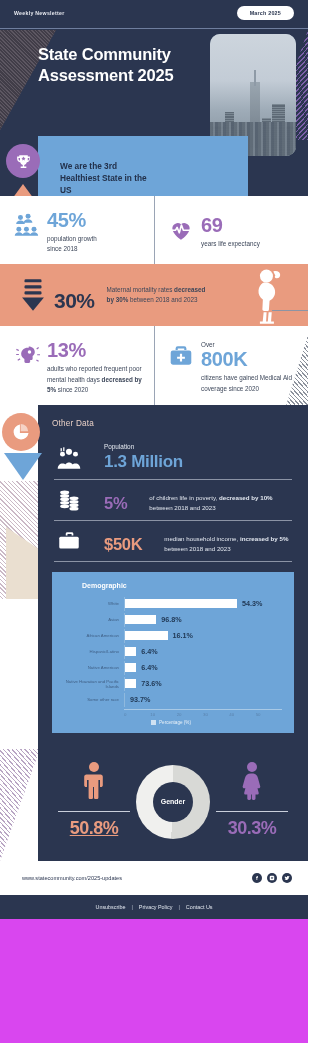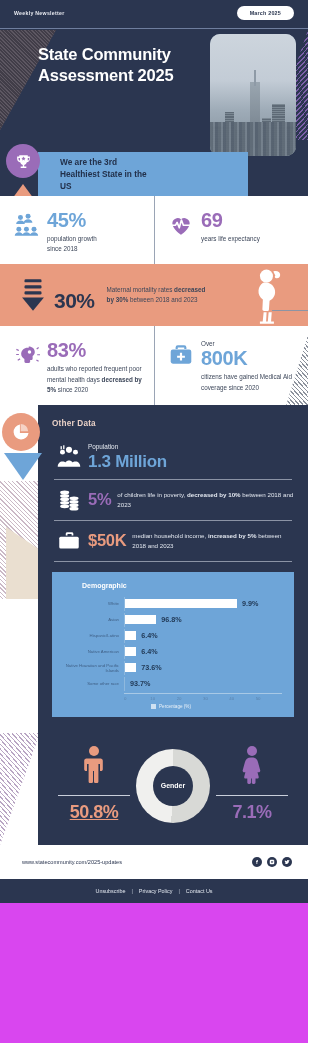--- a/index.html
+++ b/index.html
@@ -62,39 +62,39 @@
     position:absolute; bottom:0; background:#6b7884;
     background-image:repeating-linear-gradient(0deg,#7b8893 0 1px,#5e6a76 1px 2.2px);
   }
   .hero-photo .hz {
     position:absolute; left:0; right:0; bottom:0; height:34px;
     background:repeating-linear-gradient(90deg,#5f6b77 0 3px,#74808c 3px 5px,#566270 5px 8px);
     opacity:.95;
   }
 
   .banner {
-    position:absolute; left:38px; bottom:0; right:60px; height:44px;
-    background:#6ea5d8; display:flex; align-items:center;
+    position:absolute; left:38px; bottom:0; right:60px; height:60px;
+    background:#6ea5d8; display:flex; align-items:flex-end;
   }
   .banner-text {
     color:#22304a; font-size:8.3px; font-weight:700; line-height:1.45;
     padding-left:22px; width:120px;
   }
   .badge-circle {
     position:absolute; left:6px; bottom:18px; width:34px; height:34px; border-radius:50%;
     background:#9a6cb8; display:flex; align-items:center; justify-content:center; z-index:6;
   }
   .badge-circle svg { width:17px; height:17px; }
   .tri-salmon {
     position:absolute; left:4px; bottom:-14px; width:38px; height:26px;
     background:#e99b7f; clip-path:polygon(50% 0, 100% 100%, 0 100%); z-index:4;
   }
 
   
-  .statrow { display:flex; position:relative; background:#fff; }
+  .statrow { display:flex; position:relative; background:#fff;align-items:center; }
   .statcell { width:154px; padding:14px 12px 10px 14px; display:flex; gap:7px; position:relative; }
   .statrow .divider {
     position:absolute; left:154px; top:0; bottom:0; width:1px; background:#9aa4b5;
   }
   .stat-ico { width:26px; flex:0 0 26px; padding-top:2px; }
   .stat-ico svg { width:26px; height:26px; display:block; }
   .stat-big { font-size:20px; font-weight:700; line-height:1; letter-spacing:-.4px; }
   .stat-blue { color:#6ea5d8; }
   .stat-purple { color:#9a6cb8; }
   .stat-desc { font-size:6.3px; color:#3c4659; line-height:1.62; margin-top:4px; }
@@ -142,23 +142,23 @@
   .pie-circle svg { width:19px; height:19px; }
   .tri-blue {
     position:absolute; left:4px; top:48px; width:38px; height:27px;
     background:#6ea5d8; clip-path:polygon(0 0,100% 0,50% 100%); z-index:3;
   }
 
   .panel {
     position:relative; margin-left:38px; background:#2b3650;
     padding:14px 14px 16px 14px; z-index:2;
   }
-  .panel-title { color:#e8d0c6; font-size:8.2px; font-weight:700; margin-bottom:8px; letter-spacing:.2px; }
-
-  .orow { display:flex; align-items:center; gap:6px; padding:7px 0 7px 4px; }
+  .panel-title { color:#e8d0c6; font-size:8.2px; font-weight:400; margin-bottom:8px; letter-spacing:.2px; }
+
+  .orow { display:flex; align-items:flex-end; gap:22px; padding:7px 0 7px 4px; }
   .orow .ico { flex:0 0 26px; }
   .orow .ico svg { width:26px; height:26px; display:block; fill:#fff; }
   .sep { height:1px; background:#8b93a5; margin:0 2px; }
   .pop-label { color:#e6eaf1; font-size:6.4px; margin-bottom:2px; }
   .pop-value { color:#6ea5d8; font-size:17px; font-weight:700; letter-spacing:-.3px; }
   .orow .v-purple { color:#9a6cb8; font-size:16.5px; font-weight:700; letter-spacing:-.3px; }
   .orow .v-salmon { color:#e99b7f; font-size:16.5px; font-weight:700; letter-spacing:-.3px; }
   .orow .note { color:#e2e7ef; font-size:6.2px; line-height:1.6; }
   .orow .note b { font-weight:700; }
 
@@ -341,21 +341,21 @@
 
     <div class="statcell">
       <div class="stat-ico">
         <svg viewBox="0 0 24 24" fill="#9a6cb8">
           <path d="M13.6 4.2c3.2 0 5.6 2.2 5.6 5 0 1.6-.8 2.9-2 3.8v2.4c0 .7-.6 1.3-1.3 1.3h-1v1.6c0 .6-.5 1.1-1.1 1.1h-3c-.7 0-1.2-.6-1.2-1.3v-2.3c-1.8-1-3-2.8-3-4.9 0-3.2 2.7-5.7 6-5.7h1z"></path>
           <circle cx="14.3" cy="9.2" r="1.6" fill="#fff"></circle>
           <path d="M2.5 6.2l2.2 1.2-.5 1-2.3-1.1zM2 11h2.5v1.1H2zM3.2 16.4l2.2-1.3.5 1-2.2 1.3zM20.6 6l1.8-1.4.7.9-1.8 1.4zM21.4 11.2H24v1.1h-2.6zM21 16.2l2 1.2-.6.9-2-1.2z"></path>
         </svg>
       </div>
       <div>
-        <div class="stat-big stat-purple">83%</div>
+        <div class="stat-big stat-purple">13%</div>
         <div class="stat-desc">
           <span>adults who reported frequent poor mental health days </span><b>decreased by 5%</b><span> since 2020</span>
         </div>
       </div>
     </div>
 
     <div class="statcell">
       <div class="stat-ico">
         <svg viewBox="0 0 24 24" fill="#6ea5d8">
             <path d="M9 3h6a2 2 0 0 1 2 2v1.5h-2V5H9v1.5H7V5a2 2 0 0 1 2-2z"></path>
@@ -443,28 +443,35 @@
 
       <div class="sep"></div>
 
       <div class="chartcard">
         <div class="chart-title">Demographic</div>
         <div class="chart-body" id="chart-rows">
             <div class="crow">
               <div class="clabel">White</div>
               <div class="cbarwrap">
                 <div class="cbar" style="width: 112px; background: rgb(255, 255, 255);"></div>
-                <div class="cval">9.9%</div>
+                <div class="cval">54.3%</div>
               </div>
             </div>
             <div class="crow">
               <div class="clabel">Asian</div>
               <div class="cbarwrap">
                 <div class="cbar" style="width: 31.36px; background: rgb(255, 255, 255);"></div>
                 <div class="cval">96.8%</div>
+              </div>
+            </div>
+            <div class="crow">
+              <div class="clabel">African American</div>
+              <div class="cbarwrap">
+                <div class="cbar" style="width: 42.56px; background: rgb(255, 255, 255);"></div>
+                <div class="cval">16.1%</div>
               </div>
             </div>
             <div class="crow">
               <div class="clabel">Hispanic/Latino</div>
               <div class="cbarwrap">
                 <div class="cbar" style="width: 11.2px; background: rgb(255, 255, 255);"></div>
                 <div class="cval">6.4%</div>
               </div>
             </div>
             <div class="crow">
@@ -522,21 +529,21 @@
           <span>Gender</span>
         </div>
       </div>
 
       <div class="gcol">
         <svg viewBox="0 0 24 44" fill="#9a6cb8">
           <circle cx="12" cy="6" r="5"></circle>
           <path d="M12 12.6c3.4 0 5.2 1.8 6 4.6l2.2 8c.3 1.1-.4 2-1.4 2h-1.3l1.2 4.6c.2.9-.4 1.6-1.3 1.6h-1.9v4.2c0 .8-.6 1.4-1.4 1.4h-.9c-.8 0-1.4-.6-1.4-1.4V33.4H11v4.2c0 .8-.6 1.4-1.4 1.4h-.9c-.8 0-1.4-.6-1.4-1.4V33.4H5.5c-.9 0-1.5-.7-1.3-1.6l1.2-4.6H4.1c-1 0-1.7-.9-1.4-2l2.2-8c.8-2.8 2.6-4.6 6-4.6z"></path>
         </svg>
         <div class="gline"></div>
-        <div class="gpct female" style="color: rgb(154, 108, 184);">7.1%</div>
+        <div class="gpct female" style="color: rgb(154, 108, 184);">30.3%</div>
       </div>
     </div>
   </div>
 
   <div class="urlbar">
     <div class="u">www.statecommunity.com/2025-updates</div>
     <div class="socials">
       <span>
           <svg viewBox="0 0 24 24">
             <path d="M14 7h2V4h-2.6C11 4 10 5.4 10 7.4V9H8v3h2v8h3v-8h2.4l.6-3H13V7.8c0-.5.3-.8 1-.8z"></path>

